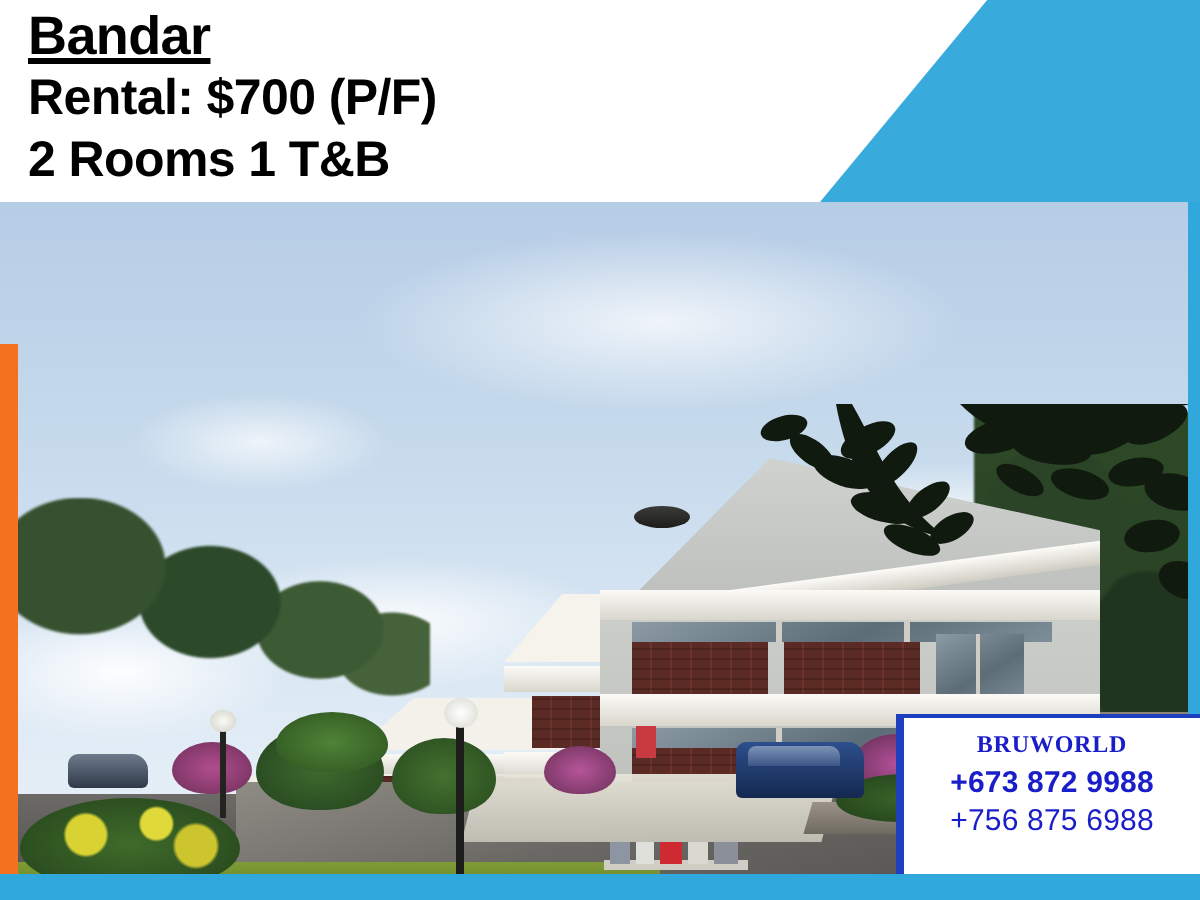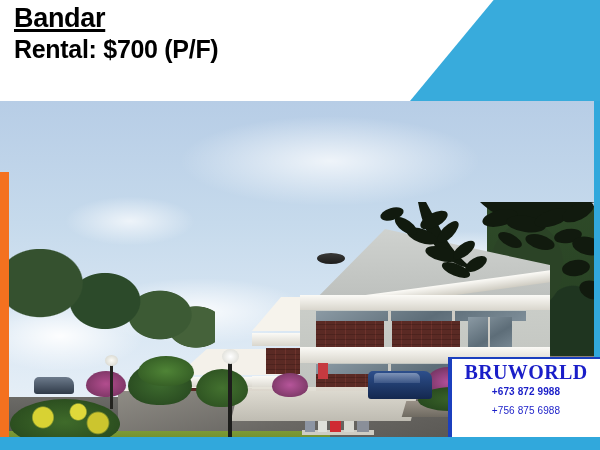--- a/index.html
+++ b/index.html
@@ -113,23 +113,23 @@
   
   .bar-left   { position:absolute; left:0; top:172px; width:9px; height:265px; background:#f4711f; z-index:7; }
   .bar-bottom { position:absolute; left:0; bottom:0; width:600px; height:13px; background:#31a8dc; z-index:7; }
   .bar-right  { position:absolute; right:0; top:101px; width:6px; height:336px; background:#31a8dc; z-index:7; }
 
   
   .card { position:absolute; left:448px; top:357px; width:152px; height:80px;
           background:#ffffff; border-left:4px solid #1b3fbe; border-top:2px solid #1b3fbe;
           z-index:9; padding-top:3px; text-align:center; }
   .card .brand { color:#1a1ec8; font-family:"Liberation Serif", serif; font-weight:bold;
-                 font-size:20px; line-height:20px; letter-spacing:.4px; }
+                 font-size:12px; line-height:20px; letter-spacing:.4px; }
   .card .code  { color:#1f2fb4; font-size:14px; line-height:18px; letter-spacing:.2px; }
-  .card .tel   { color:#1a1ec8; font-size:10px; line-height:19px; letter-spacing:.1px; }
+  .card .tel   { color:#1a1ec8; font-size:15px; line-height:19px; letter-spacing:.1px; }
   .card .tel.b { font-weight:bold; }
 </style>
 </head>
 <body>
 
 <div id="ad">
 
   <div class="photo">
     <div class="sky"></div>
     <div class="hill-l"></div>
@@ -291,20 +291,21 @@
         <ellipse cx="262" cy="88" rx="13" ry="9" transform="rotate(20 262 88)"></ellipse>
       </g>
     </svg>
   </div>
 
   <div class="header">
     <div class="hdr-tri"></div>
     <div class="hdr-text">
       <div class="h-line h1">Bandar</div>
       <div class="h-line h2">Rental: $700 (P/F)</div>
+      <div class="h-line h3">2 Rooms 1 T&amp;B</div>
     </div>
   </div>
 
   <div class="bar-left"></div>
   <div class="bar-right"></div>
   <div class="bar-bottom"></div>
 
   <div class="card">
     <div class="brand">BRUWORLD</div>
     <div class="tel b">+673 872 9988</div>

